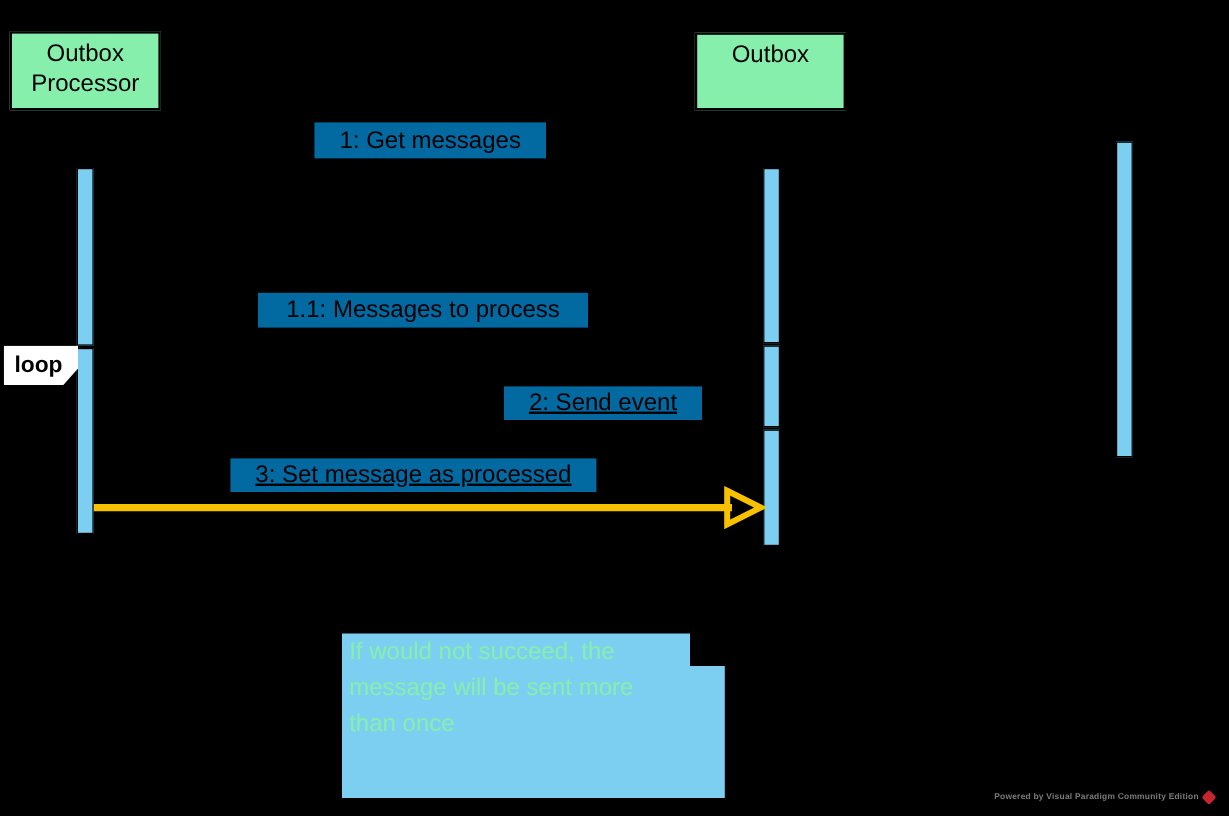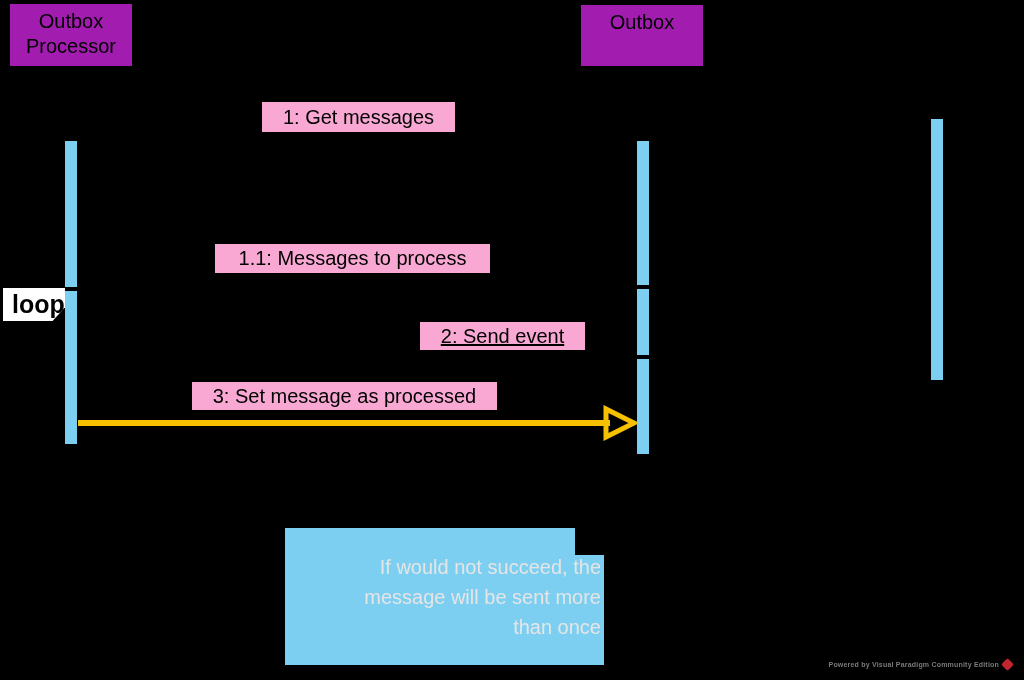--- a/index.html
+++ b/index.html
@@ -3,47 +3,47 @@
 <meta charset="utf-8">
 <style>
   html,body{margin:0;padding:0;background:#000;}
   #canvas{
     position:relative;width:1024px;height:680px;background:#000;overflow:hidden;
     font-family:"Liberation Sans", sans-serif;
   }
   
   .participant{
     position:absolute;box-sizing:border-box;
-    background:#a21caf;border:2px solid #000;
+    background:#86efac;border:2px solid #000;
     color:#000;font-size:20px;line-height:25px;text-align:center;
-    white-space:pre-line;padding-top:5px;
+    white-space:pre-line;padding-top:5px;margin-top:24px;
   }
   
   .bar{
     position:absolute;box-sizing:border-box;width:14px;
     background:#7DCFF2;border:1px solid #000;
   }
   
   .msg{
-    position:absolute;box-sizing:border-box;background:#f9a8d4;color:#000;
+    position:absolute;box-sizing:border-box;background:#0369a1;color:#000;
     font-size:20px;display:flex;align-items:center;justify-content:center;
     white-space:nowrap;
   }
   
   .loop-tag{
     position:absolute;left:3px;top:288px;width:62px;height:33px;background:#fff;
     clip-path:polygon(0 0,100% 0,100% 58%,80% 100%,0 100%);
-    color:#000;font-size:25px;font-weight:bold;line-height:33px;
+    color:#000;font-size:19px;font-weight:bold;line-height:33px;
     padding-left:9px;box-sizing:border-box;
   }
   .abs{position:absolute;}
   
   .note-text{
-    position:absolute;left:291px;top:552px;width:310px;
-    color:#e5e5e5;font-size:20px;line-height:30px;white-space:pre-line;text-align:right;
+    position:absolute;left:291px;top:528px;width:310px;
+    color:#86efac;font-size:20px;line-height:30px;white-space:pre-line;
   }
   
   .watermark{
     position:absolute;right:8px;top:656px;height:16px;
     display:flex;align-items:center;gap:4px;
   }
   .watermark-label{
     color:#7a7a7a;font-size:7px;font-weight:bold;letter-spacing:.2px;
     white-space:nowrap;
   }
@@ -71,21 +71,21 @@
   <div class="bar" style="left:636px;top:358px;height:97px;"></div>
 
   <div class="bar" style="left:930px;top:118px;height:263px;"></div>
 
   <div class="msg" style="left:262px;top:102px;width:193px;height:30px;">1: Get messages</div>
 
   <div class="msg" style="left:215px;top:204px;width:275px;height:29px;margin-top:40px;">1.1: Messages to process</div>
 
   <div class="msg" style="left:420px;top:322px;width:165px;height:28px;text-decoration:underline;">2: Send event</div>
 
-  <div class="msg" style="left:192px;top:382px;width:305px;height:28px;">3: Set message as processed</div>
+  <div class="msg" style="left:192px;top:382px;width:305px;height:28px;text-decoration:underline;">3: Set message as processed</div>
 
   <div class="loop-tag">loop</div>
 
   <svg class="abs" style="left:78px;top:405px;" width="560" height="36">
     <line x1="0" y1="18" x2="532" y2="18" stroke="#F7C100" stroke-width="6"></line>
     <polygon points="528,4 556,18 528,32" fill="none" stroke="#F7C100" stroke-width="5"></polygon>
   </svg>
 
   <svg class="abs" style="left:283px;top:526px;" width="324" height="142">
     <polygon points="1,1 293,1 293,28 322,28 322,140 1,140" fill="#7DCFF2" stroke="#000" stroke-width="2"></polygon>

